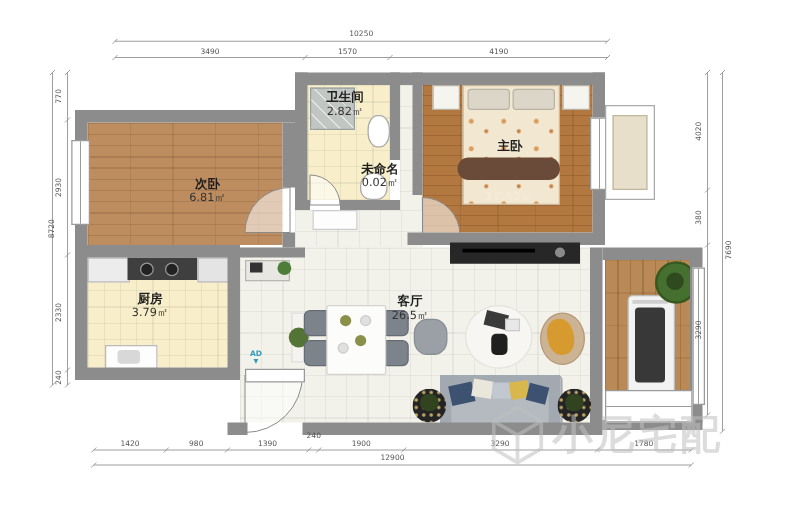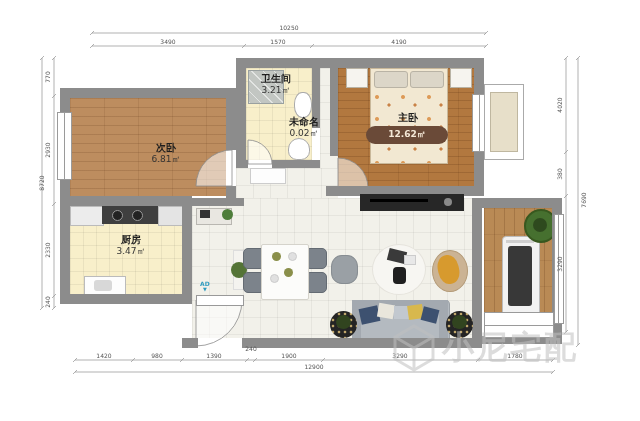--- a/index.html
+++ b/index.html
@@ -182,35 +182,39 @@
   <div class="abs furn" style="left:506px;top:240px;width:28px;height:3px;background:#cfcfcf;"></div>
   <div class="abs furn circle" style="left:524px;top:209px;width:30px;height:30px;background:#46702f;border:2px solid #38581f;"></div>
   <div class="abs furn circle" style="left:533px;top:218px;width:14px;height:14px;background:#2e4a1e;"></div>
 
   <div class="room-label" style="left:128px;top:142px;width:76px;">
     <span class="room-name">次卧</span>
     <span class="room-area">6.81㎡</span>
   </div>
   <div class="room-label" style="left:243px;top:73px;width:66px;">
     <span class="room-name">卫生间</span>
-    <span class="room-area">3.21㎡</span>
-  </div>
-  <div class="room-label" style="left:276px;top:116px;width:56px;">
+    <span class="room-area">2.82㎡</span>
+  </div>
+  <div class="room-label" style="left:276px;top:130px;width:56px;">
     <span class="room-name">未命名</span>
     <span class="room-area">0.02㎡</span>
   </div>
   <div class="room-label" style="left:373px;top:112px;width:70px;">
     <span class="room-name">主卧</span>
   </div>
   <div class="room-label" style="left:366px;top:129px;width:82px;">
-    <span class="room-area" style="color:#f5e9d8;font-weight:bold;">12.62㎡</span>
-  </div>
-  <div class="room-label" style="left:99px;top:234px;width:64px;">
+    <span class="room-area" style="color:#f5e9d8;font-weight:bold;margin-top:24px;">12.62㎡</span>
+  </div>
+  <div class="room-label" style="left:88px;top:234px;width:64px;">
     <span class="room-name">厨房</span>
-    <span class="room-area">3.47㎡</span>
+    <span class="room-area">3.79㎡</span>
+  </div>
+  <div class="room-label" style="left:296px;top:236px;width:64px;">
+    <span class="room-name">客厅</span>
+    <span class="room-area">26.5㎡</span>
   </div>
 
   <div class="entry-marker">
     <span>AD</span>
     <span class="arrow">▼</span>
   </div>
 
   <span class="dim" style="left:271px;top:24px;">10250</span>
   <span class="dim" style="left:150px;top:38px;">3490</span>
   <span class="dim" style="left:260px;top:38px;">1570</span>

